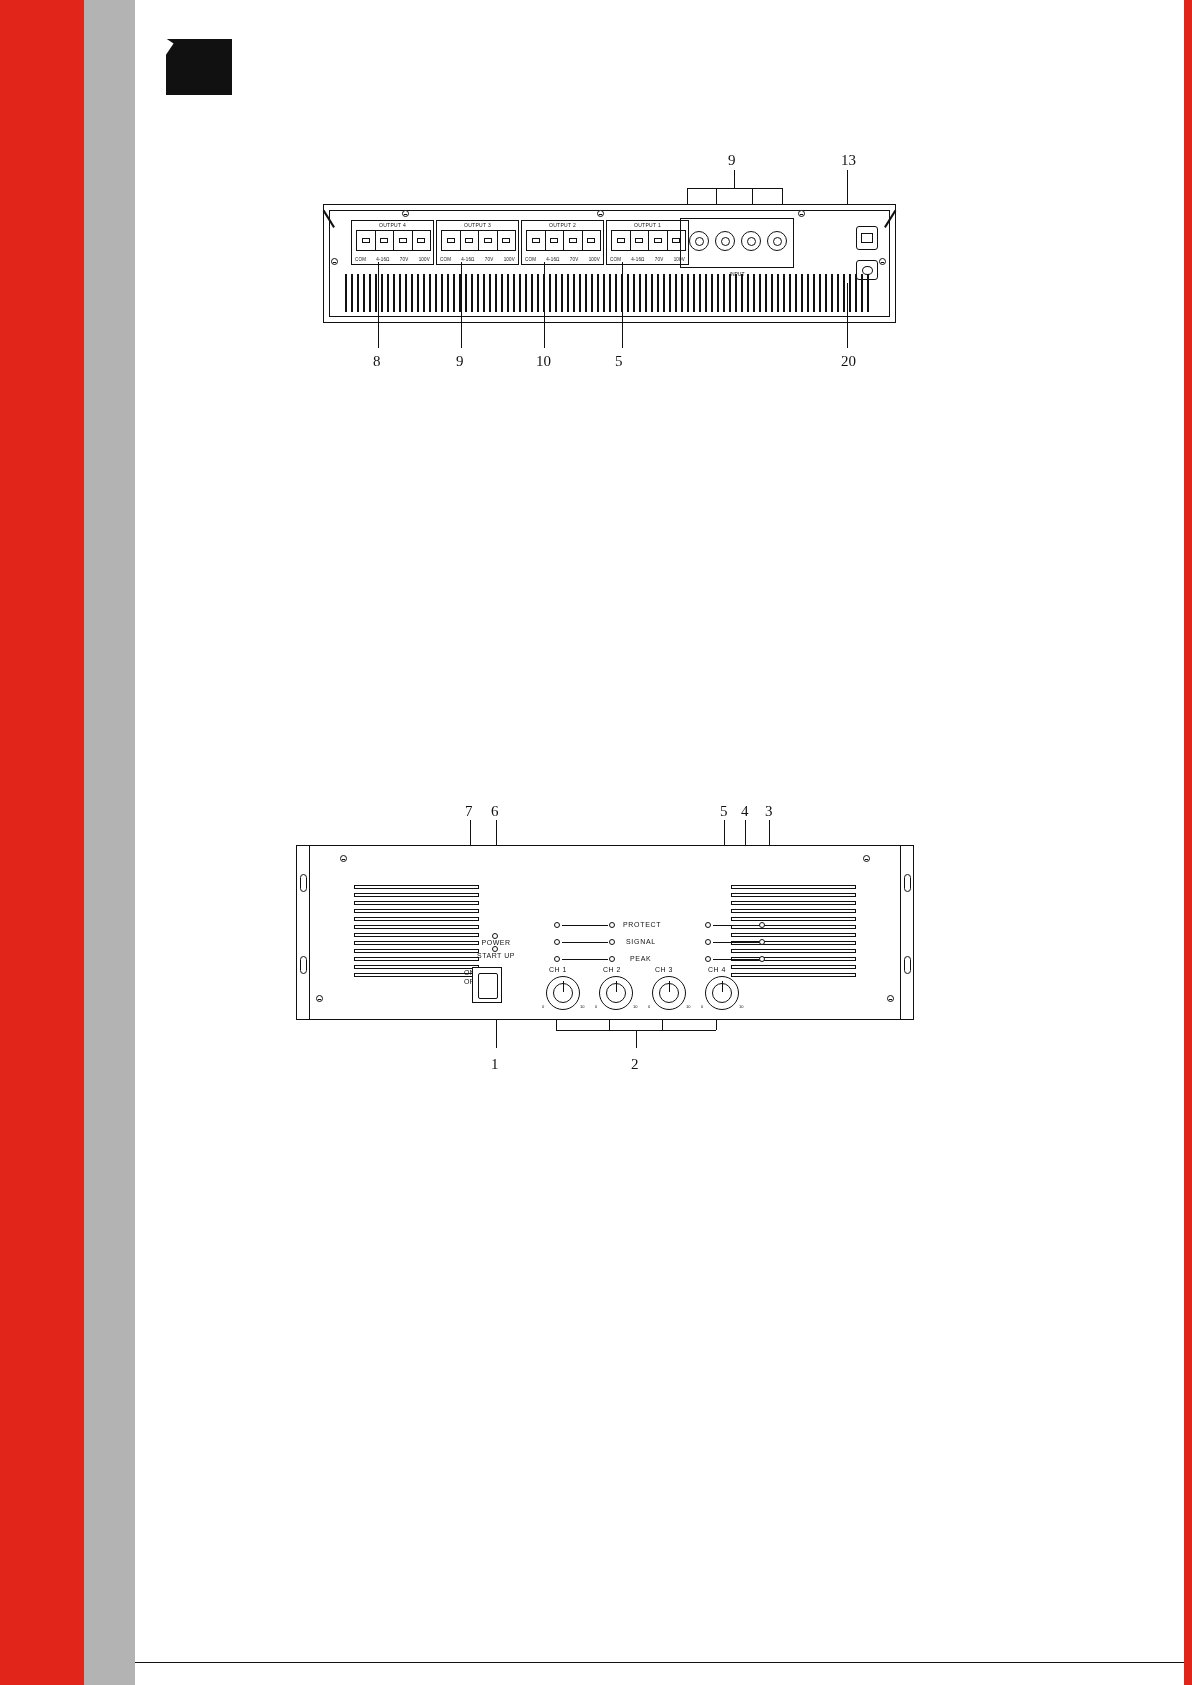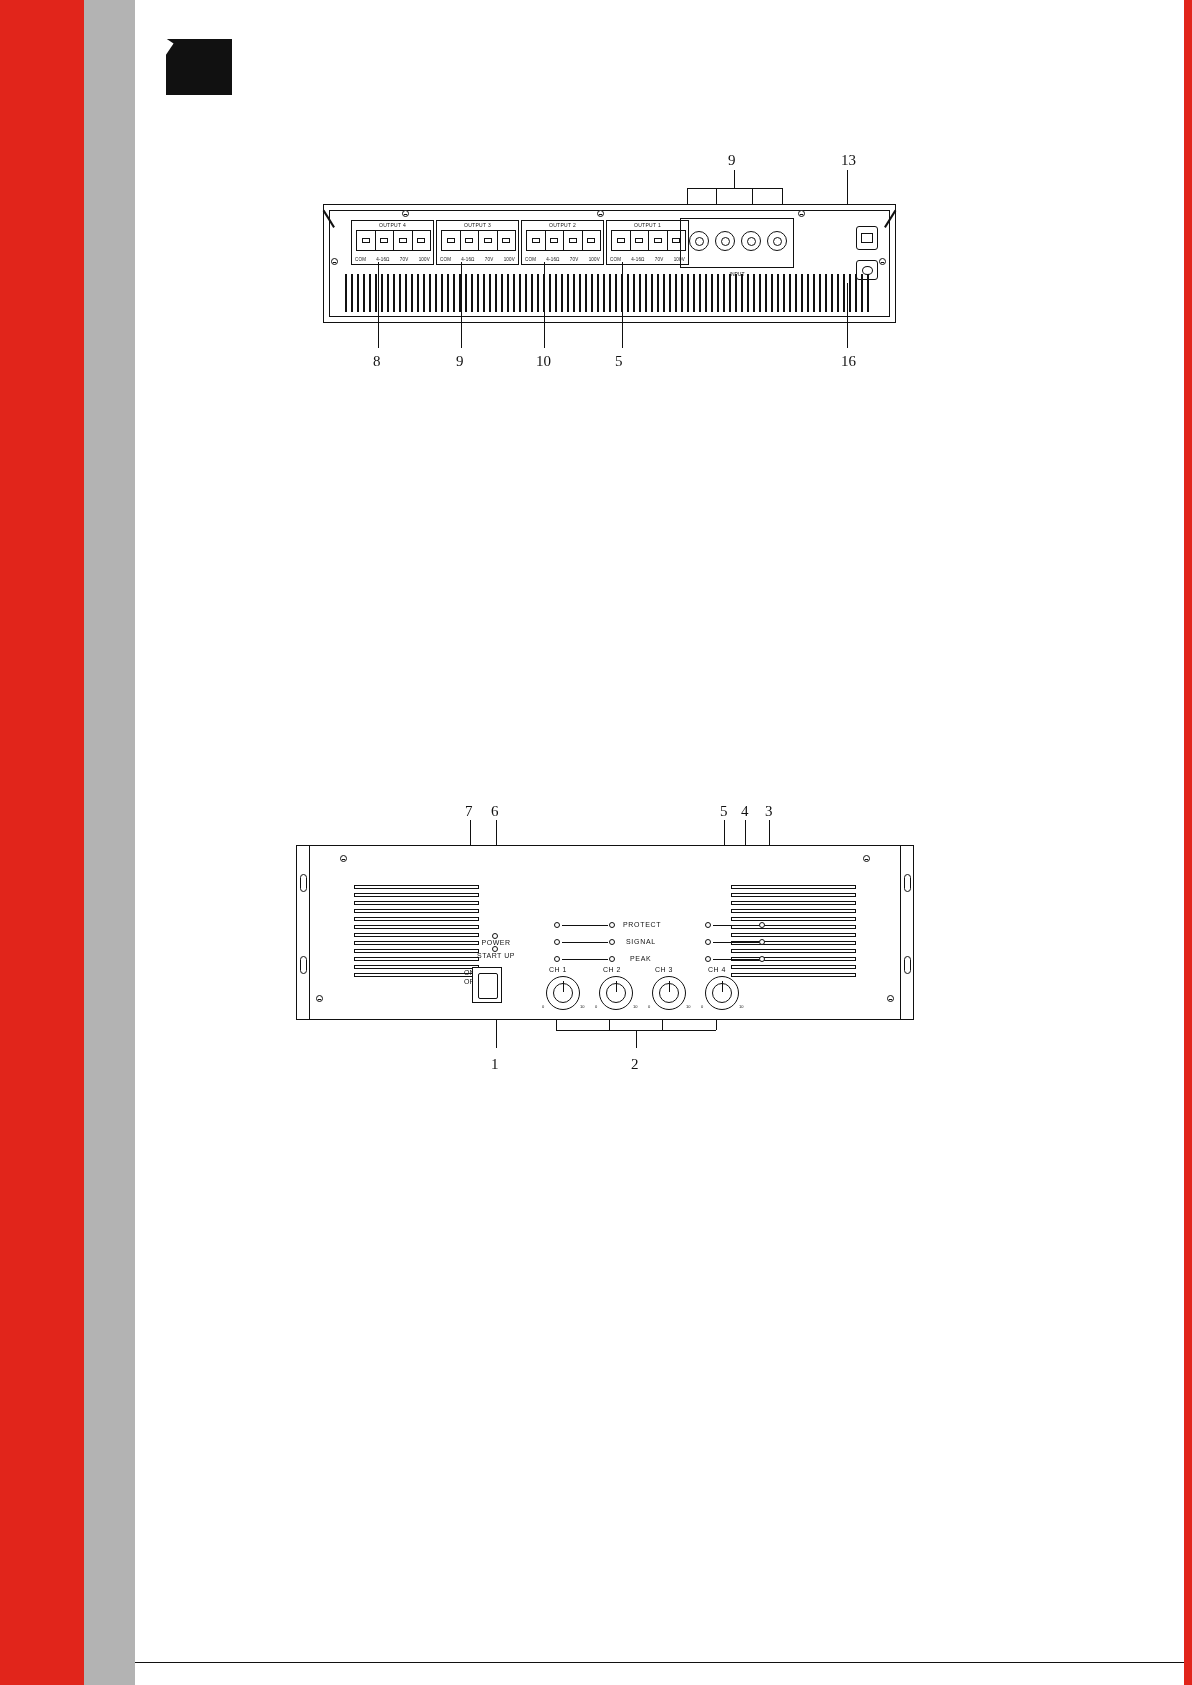--- a/index.html
+++ b/index.html
@@ -645,21 +645,21 @@
 <div class="lead lead-v" style="left:378px; top:262px; height:86px;"></div>
 <div class="lead lead-v" style="left:461px; top:262px; height:86px;"></div>
 <div class="lead lead-v" style="left:544px; top:262px; height:86px;"></div>
 <div class="lead lead-v" style="left:622px; top:262px; height:86px;"></div>
 <div class="lead lead-v" style="left:847px; top:283px; height:65px;"></div>
 
 <div class="callout" style="left:373px; top:353px;">8</div>
 <div class="callout" style="left:456px; top:353px;">9</div>
 <div class="callout" style="left:536px; top:353px;">10</div>
 <div class="callout" style="left:615px; top:353px;">5</div>
-<div class="callout" style="left:841px; top:353px;">16</div>
+<div class="callout" style="left:841px; top:353px;">20</div>
 
 <div class="callout" style="left:465px; top:803px;">7</div>
 <div class="callout" style="left:491px; top:803px;">6</div>
 <div class="callout" style="left:720px; top:803px;">5</div>
 <div class="callout" style="left:741px; top:803px;">4</div>
 <div class="callout" style="left:765px; top:803px;">3</div>
 
 <div class="lead lead-v" style="left:470px; top:820px; height:120px;"></div>
 <div class="lead lead-v" style="left:496px; top:820px; height:105px;"></div>
 <div class="lead lead-v" style="left:724px; top:820px; height:118px;"></div>

